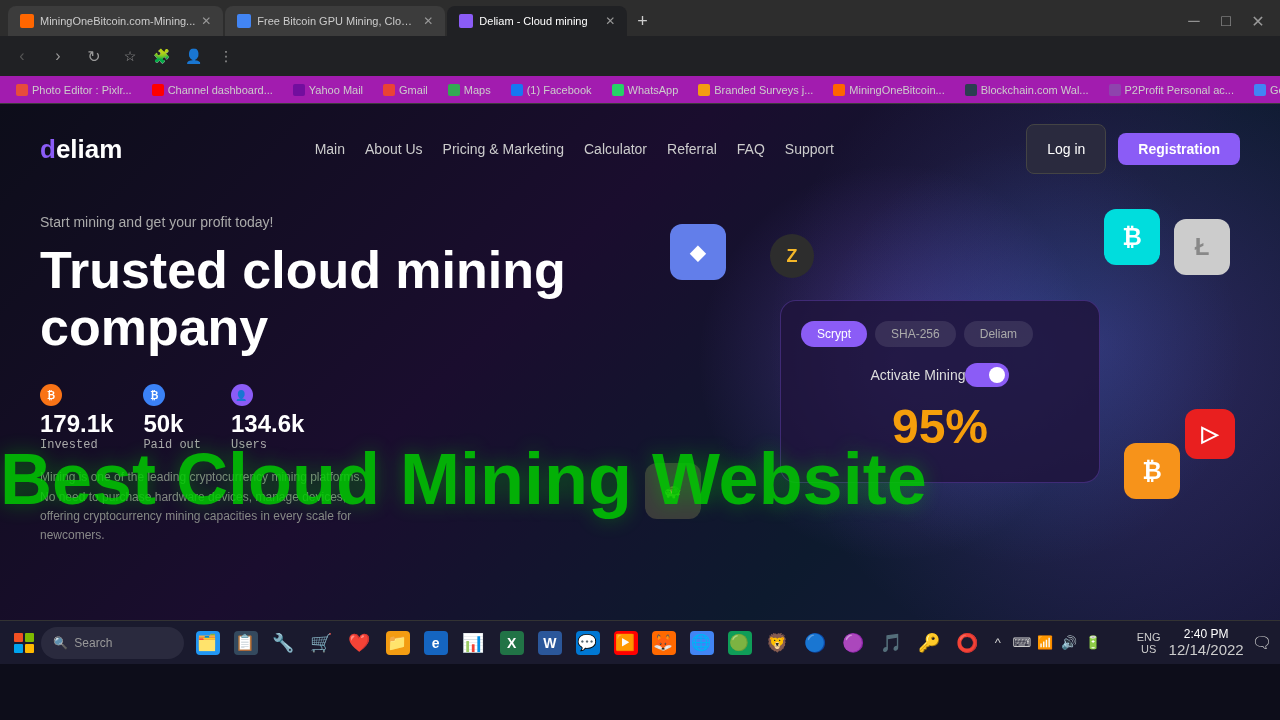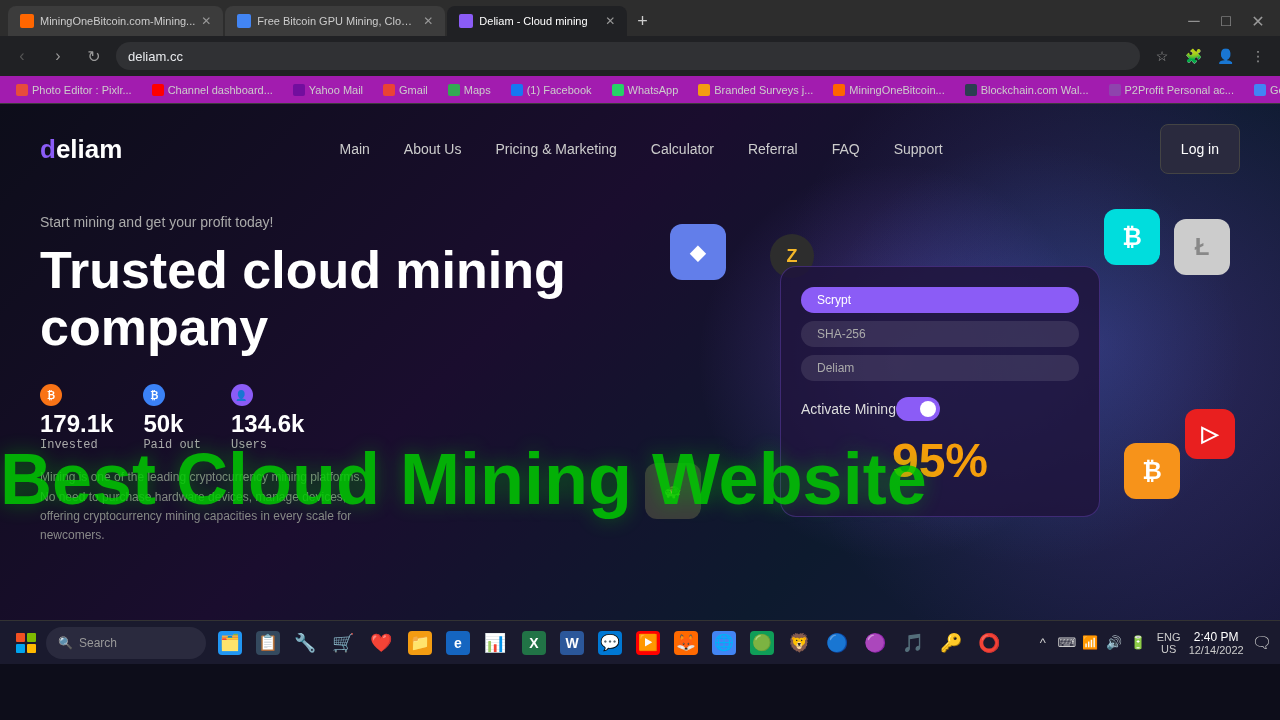--- a/index.html
+++ b/index.html
@@ -50,21 +50,21 @@
       height: 500px;
       background: radial-gradient(circle, rgba(59, 130, 246, 0.2) 0%, transparent 60%);
       pointer-events: none;
     }
 
     
     .site-header { display: flex; align-items: center; justify-content: space-between; padding: 20px 40px; position: relative; z-index: 10; }
     .logo { font-size: 26px; font-weight: 700; }
     .logo-d { color: #8b5cf6; }
     .logo-rest { color: #fff; }
-    .site-nav { display: flex; align-items: center; gap: 34px; }
+    .site-nav { display: flex; align-items: center; gap: 20px; }
     .nav-link { color: #ccc; text-decoration: none; font-size: 14px; cursor: pointer; }
     .header-btns { display: flex; align-items: center; gap: 12px; }
     .btn-login { background: #2a2a3e; color: #fff; border: 1px solid #444; padding: 16px 20px; border-radius: 8px; font-size: 14px; cursor: pointer; }
     .btn-register { background: #8b5cf6; color: #fff; border: none; padding: 8px 20px; border-radius: 8px; font-size: 14px; cursor: pointer; font-weight: 600; }
 
     
     .hero { padding: 20px 40px 20px; position: relative; z-index: 5; display: flex; gap: 40px; }
     .hero-left { flex: 0 0 560px; }
     .hero-subtitle { color: #aaa; font-size: 14px; margin-bottom: 12px; }
     .hero-title { font-size: 52px; font-weight: 900; line-height: 1.1; margin-bottom: 28px; color: #fff; }
@@ -80,25 +80,25 @@
 
     .hero-desc { font-size: 12px; color: #888; line-height: 1.6; max-width: 340px; margin-bottom: 24px; }
     .btn-start { background: #f59e0b; color: #000; border: none; padding: 12px 28px; border-radius: 8px; font-size: 15px; font-weight: 700; cursor: pointer; }
 
     
     .watermark { position: absolute; bottom: 100px; left: 0; right: 0; text-align: left; font-size: 72px; font-weight: 900; color: #00cc00; opacity: 0.85; white-space: nowrap; z-index: 20; pointer-events: none; text-shadow: 0 0 20px rgba(0,200,0,0.5); }
 
     
     .hero-right { flex: 1; position: relative; display: flex; align-items: center; justify-content: center; }
     .mining-card { background: rgba(30, 20, 60, 0.85); border-radius: 16px; padding: 20px; width: 320px; position: relative; border: 1px solid rgba(139, 92, 246, 0.3); }
-    .mining-tabs { display: flex; gap: 8px; margin-bottom: 16px; flex-direction: column; }
+    .mining-tabs { display: flex; gap: 8px; margin-bottom: 16px; }
     .mining-tab { padding: 6px 16px; border-radius: 20px; font-size: 12px; cursor: pointer; }
     .mining-tab.active { background: #8b5cf6; color: #fff; }
     .mining-tab.inactive { background: rgba(255,255,255,0.1); color: #aaa; }
-    .mining-activate { display: flex; align-items: center; justify-content: flex-start; margin-bottom: 12px; }
+    .mining-activate { display: flex; align-items: center; justify-content: center; margin-bottom: 12px; }
     .mining-activate-label { color: #ddd; font-size: 14px; }
     .toggle { width: 44px; height: 24px; background: #8b5cf6; border-radius: 12px; position: relative; cursor: pointer; }
     .toggle::after { content: ''; position: absolute; right: 4px; top: 4px; width: 16px; height: 16px; background: #fff; border-radius: 50%; }
     .mining-percent { font-size: 48px; font-weight: 800; color: #f59e0b; text-align: center; margin: 8px 0; }
 
     
     .crypto-icons { position: absolute; top: 0; left: 0; right: 0; bottom: 0; pointer-events: none; }
     .crypto-icon { position: absolute; border-radius: 12px; display: flex; align-items: center; justify-content: center; font-weight: 900; font-size: 20px; }
     .crypto-eth { background: #627eea; width: 56px; height: 56px; top: 20px; left: 20px; color: #fff; }
     .crypto-btc-green { background: #0db; width: 56px; height: 56px; top: -10px; right: 100px; color: #fff; border-radius: 12px; }
@@ -120,22 +120,22 @@
 
     .taskbar-apps { display: flex; align-items: center; gap: 2px; margin-left: 4px; }
     .tb-app { width: 36px; height: 36px; display: flex; align-items: center; justify-content: center; border-radius: 4px; cursor: pointer; position: relative; }
     .tb-app-icon { width: 24px; height: 24px; border-radius: 4px; display: flex; align-items: center; justify-content: center; font-size: 14px; }
 
     .taskbar-right { margin-left: auto; display: flex; align-items: center; gap: 8px; }
     .sys-tray { display: flex; align-items: center; gap: 4px; }
     .tray-icon { color: #ccc; font-size: 13px; width: 20px; text-align: center; cursor: pointer; }
     .clock { text-align: center; }
     .clock-time { font-size: 12px; color: #fff; }
-    .clock-date { font-size: 11px; color: #ccc; }
-    .lang { font-size: 11px; color: #ccc; text-align: center; }
+    .clock-date { font-size: 15px; color: #ccc; }
+    .lang { font-size: 11px; color: #ccc; text-align: center; margin-left: 25px; }
   </style>
 </head>
 <body>
 
 <div>
 
   <div class="tab-bar">
     <div class="tab">
       <div class="tab-favicon mining"></div>
       <span class="tab-label">MiningOneBitcoin.com-Mining...</span>
@@ -156,21 +156,20 @@
       <button class="nav-btn">─</button>
       <button class="nav-btn">□</button>
       <button class="nav-btn">✕</button>
     </div>
   </div>
 
   <div class="nav-bar">
     <button class="nav-btn disabled">‹</button>
     <button class="nav-btn">›</button>
     <button class="nav-btn">↻</button>
-    <input class="address-bar" value="deliam.cc" style="">
     <div class="nav-icons-right">
       <button class="nav-icon-btn">☆</button>
       <button class="nav-icon-btn">🧩</button>
       <button class="nav-icon-btn">👤</button>
       <button class="nav-icon-btn">⋮</button>
     </div>
   </div>
 
   <div class="bookmarks-bar">
     <div class="bookmark-item">
@@ -237,20 +236,21 @@
       <a class="nav-link">Main</a>
       <a class="nav-link">About Us</a>
       <a class="nav-link">Pricing &amp; Marketing</a>
       <a class="nav-link">Calculator</a>
       <a class="nav-link">Referral</a>
       <a class="nav-link">FAQ</a>
       <a class="nav-link">Support</a>
     </nav>
     <div class="header-btns">
       <button class="btn-login">Log in</button>
+      <button class="btn-register">Registration</button>
     </div>
   </div>
 
   <div class="hero">
 
     <div class="hero-left">
       <p class="hero-subtitle">Start mining and get your profit today!</p>
       <h1 class="hero-title">Trusted cloud mining company</h1>
 
       <div class="stats-row">

